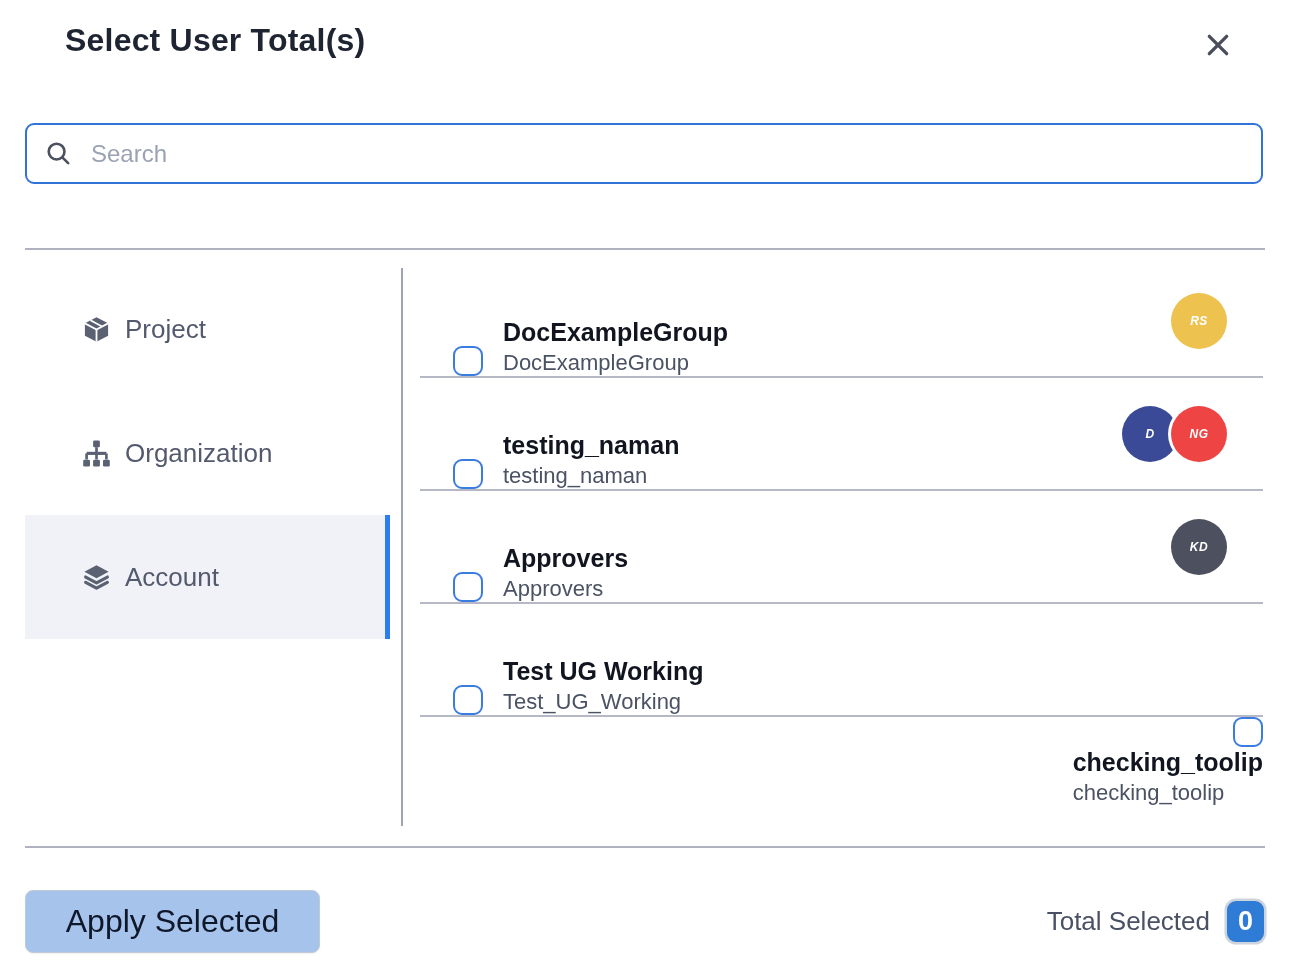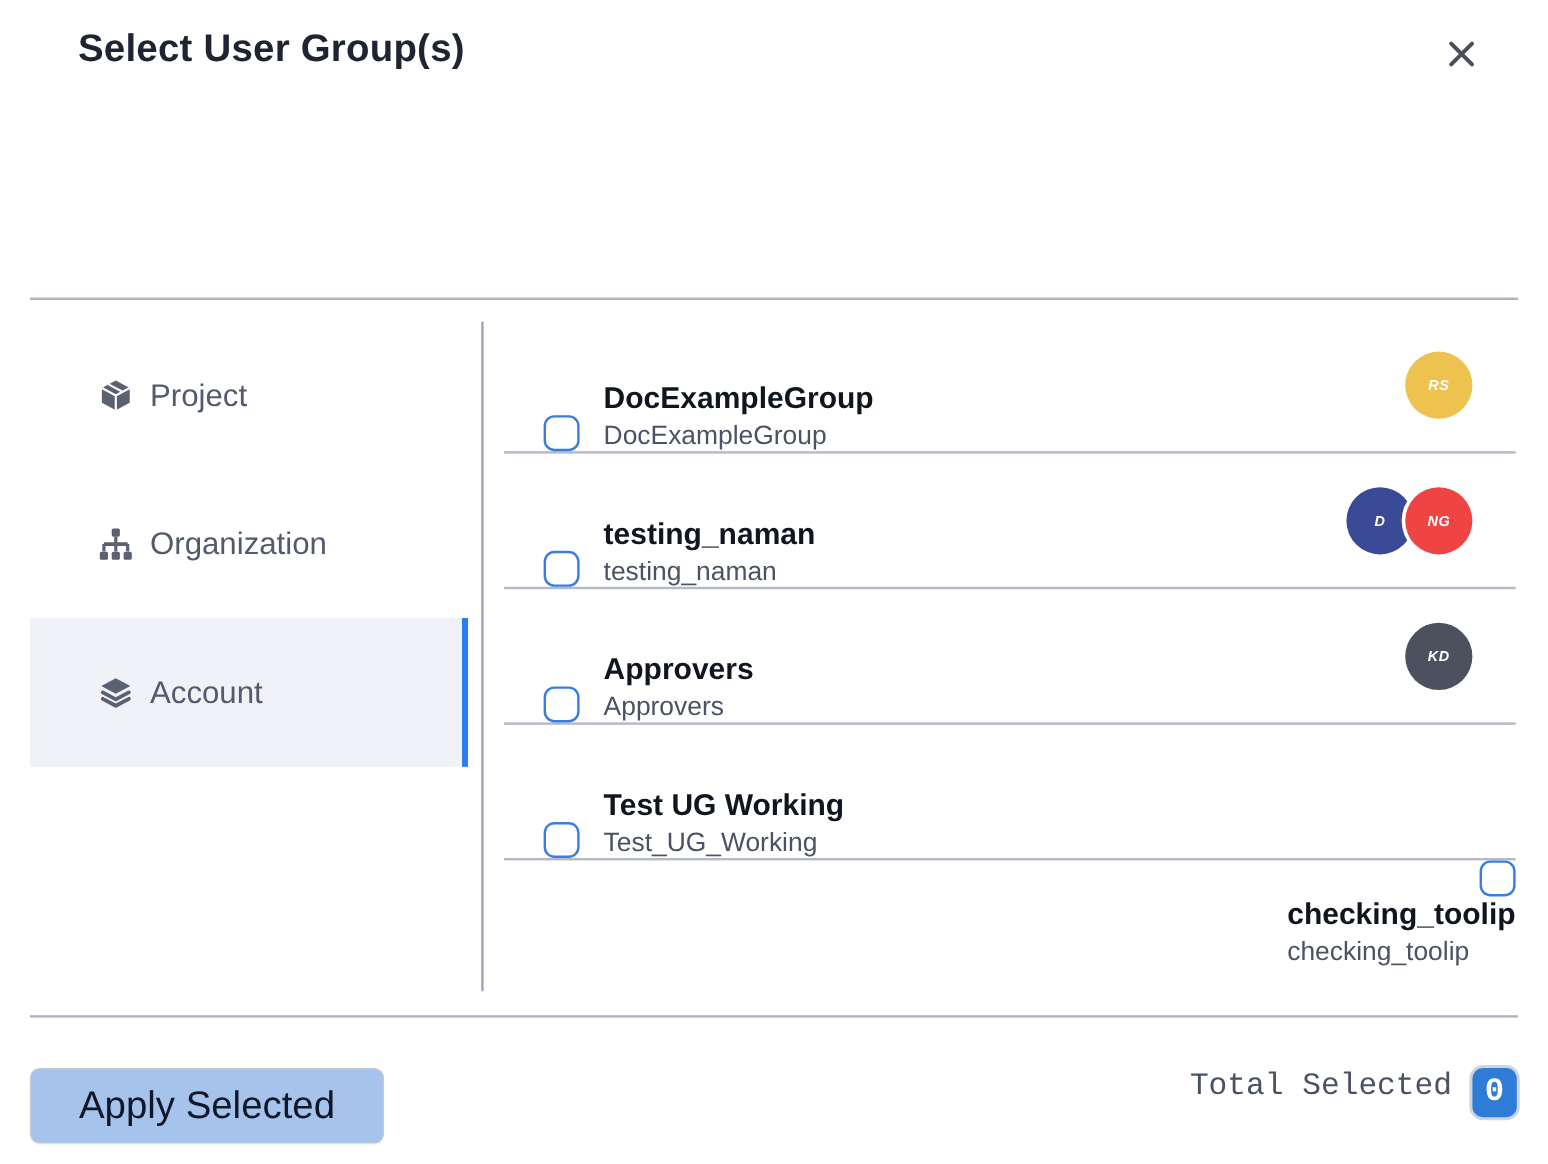--- a/index.html
+++ b/index.html
@@ -53,40 +53,47 @@
        font-size:12px;font-weight:700;display:flex;align-items:center;
        justify-content:center;letter-spacing:.5px;font-style:italic;}
   .avatar.stacked{margin-left:-7px;box-shadow:0 0 0 3px #fff;}
 
   
   .apply{position:absolute;left:25px;top:890px;width:295px;height:63px;
        background:var(--apply_button_bg,#a6c3eb);border:1px solid #c2cad7;
        border-radius:8px;color:#0f172a;font-size:32px;font-weight:500;
        font-family:inherit;cursor:pointer;box-shadow:0 1px 2px rgba(0,0,0,.06);}
   .total{position:absolute;right:26px;top:890px;height:63px;
-       display:flex;gap:17px;font-family:Liberation Mono, monospace;}
+       display:flex;align-items:center;gap:17px;}
   .total-label{font-size:26px;color:#4a5164;}
   .badge{min-width:37px;height:41px;box-sizing:border-box;padding:0 6px;
        background:var(--badge_bg,#2e7cd6);border-radius:9px;color:#fff;
        font-size:27px;font-weight:600;display:flex;align-items:center;
        justify-content:center;box-shadow:0 0 0 2.5px #ccd4de;}
 </style>
 </head>
 <body>
 
 <div class="modal">
 
-  <h1 class="title">Select User Group(s)</h1>
+  <h1 class="title">Select User Total(s)</h1>
 
   <button class="close-btn">
     <svg width="32" height="32" viewBox="0 0 24 24">
       <path d="M5.5 5.5 L18.5 18.5 M18.5 5.5 L5.5 18.5" stroke="#4a4e5c" stroke-width="2.5" stroke-linecap="round" fill="none"></path>
     </svg>
   </button>
 
+  <div class="searchbox">
+    <svg width="27" height="27" viewBox="0 0 24 24">
+      <circle cx="10.3" cy="10.3" r="7" stroke="#4b505f" stroke-width="2.3" fill="none"></circle>
+      <path d="M15.6 15.6 L20.6 20.6" stroke="#4b505f" stroke-width="2.3" stroke-linecap="round"></path>
+    </svg>
+    <input type="text" value="" placeholder="Search" style="">
+  </div>
 
   <div class="hr hr-top"></div>
 
   <nav class="sidebar">
     <div class="tab">
       <svg width="29" height="29" viewBox="0 0 24 24">
         <path d="M12 1.8 L21.6 6.9 V17.1 L12 22.2 L2.4 17.1 V6.9 Z" fill="#5a6173"></path>
         <path d="M2.4 6.9 L12 12 L21.6 6.9" stroke="#fff" stroke-width="1.5" fill="none"></path>
         <path d="M12 12 V22.2" stroke="#fff" stroke-width="1.5"></path>
         <path d="M7 4.4 L16.6 9.5" stroke="#fff" stroke-width="1.5"></path>

